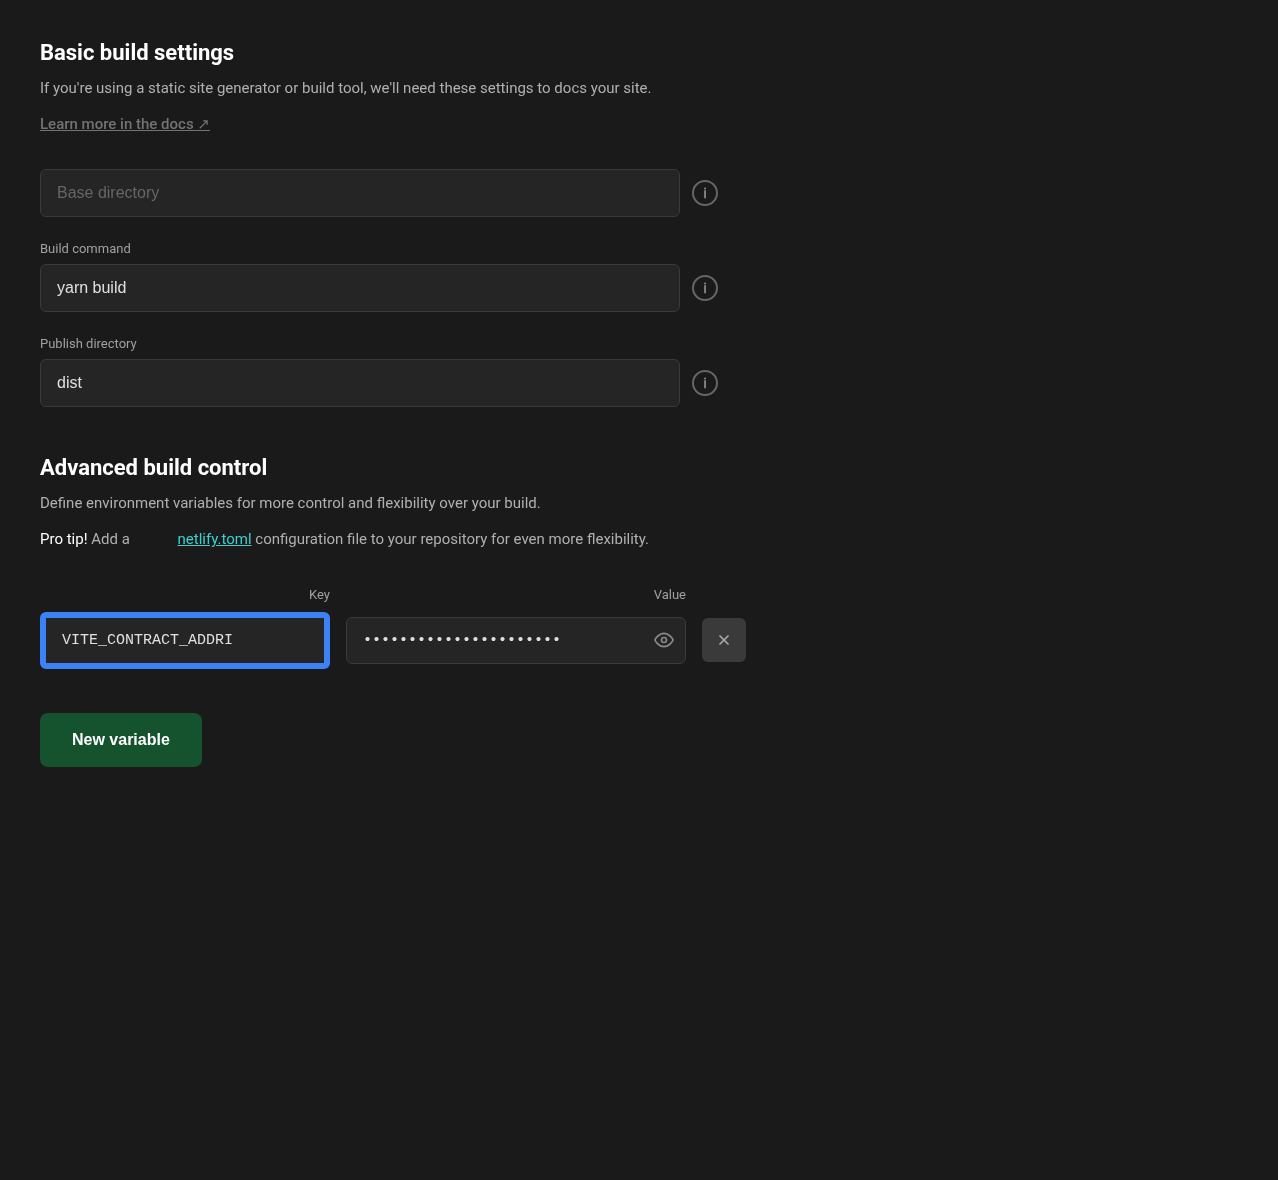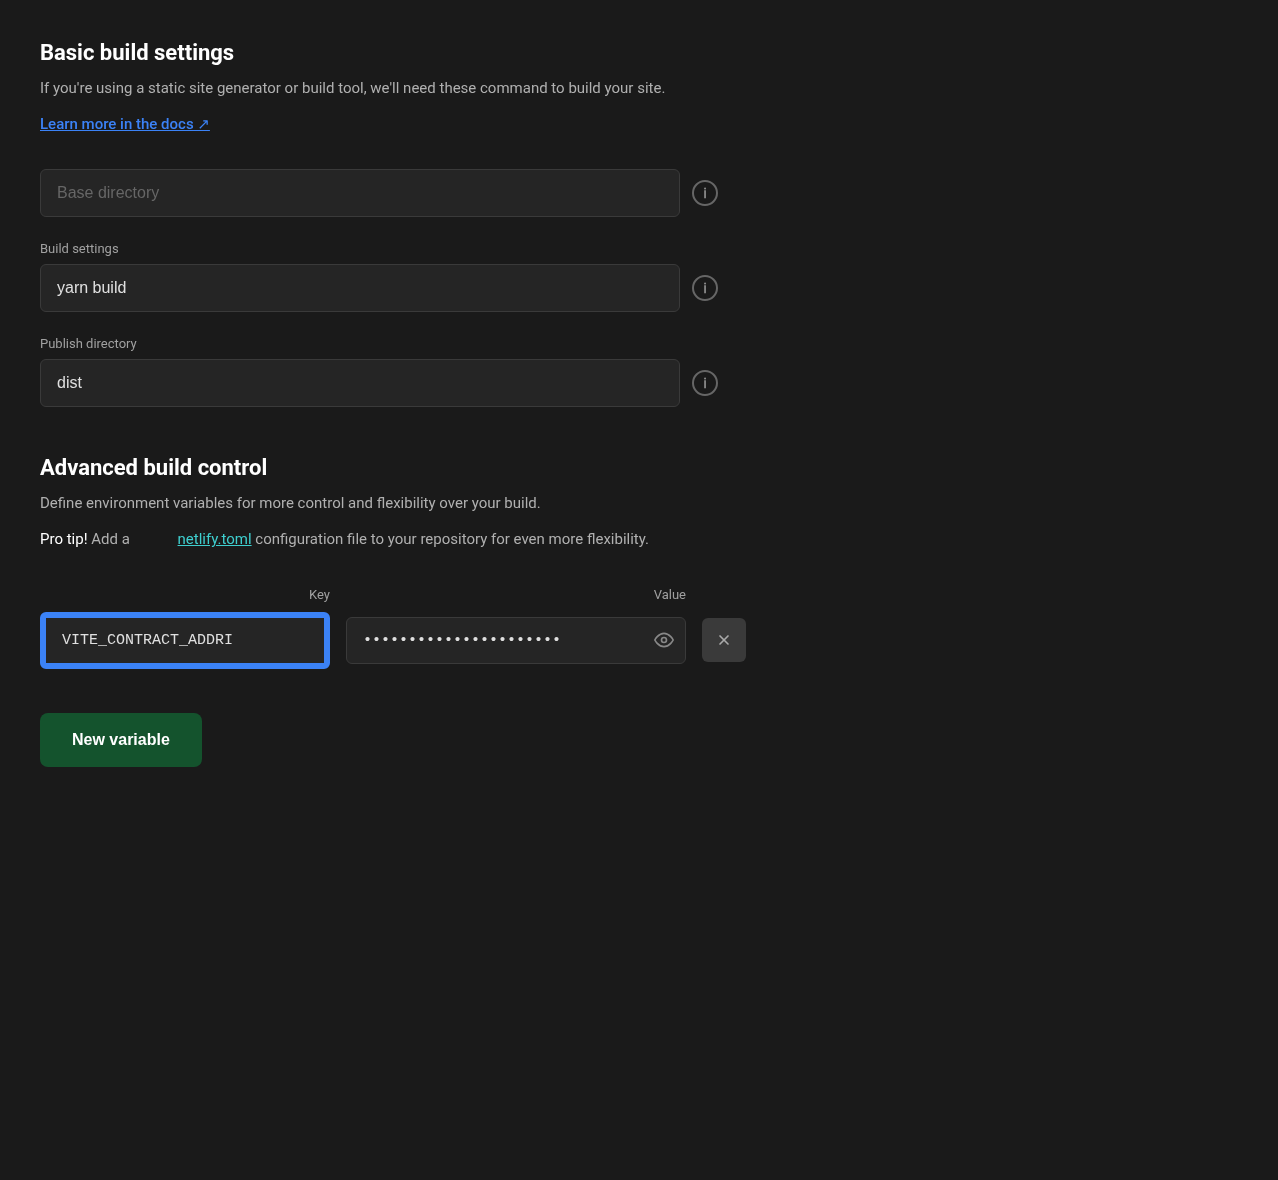--- a/index.html
+++ b/index.html
@@ -26,21 +26,21 @@
     }
 
     .section-description {
       font-size: 15px;
       color: #b0b0b0;
       margin-bottom: 14px;
       line-height: 1.5;
     }
 
     .learn-more-link {
-      color: #3b82f6;
+      color: #737373;
       text-decoration: underline;
       font-size: 15px;
       font-weight: 500;
       cursor: pointer;
       display: inline-flex;
       align-items: center;
       gap: 4px;
       text-align: right;
     }
 
@@ -217,34 +217,34 @@
       padding: 18px 32px;
       cursor: pointer;
       margin-top: 24px;
     }
   </style>
 </head>
 <body>
 
 <div class="basic-build-section">
   <h2 class="section-title">Basic build settings</h2>
-  <p class="section-description">If you're using a static site generator or build tool, we'll need these command to build your site.</p>
+  <p class="section-description">If you're using a static site generator or build tool, we'll need these settings to docs your site.</p>
   <a class="learn-more-link">Learn more in the docs ↗</a>
 
   <div style="margin-top: 36px;">
 
     <div class="field-group">
       <div class="field-row">
         <input type="text" class="text-input" placeholder="Base directory" style="">
         <div class="info-icon">ℹ</div>
       </div>
     </div>
 
     <div class="field-group">
-      <label class="field-label">Build settings</label>
+      <label class="field-label">Build command</label>
       <div class="field-row">
         <input type="text" class="text-input" value="yarn build" style="">
         <div class="info-icon">ℹ</div>
       </div>
     </div>
 
     <div class="field-group">
       <label class="field-label">Publish directory</label>
       <div class="field-row">
         <input type="text" class="text-input" value="dist" style="">

